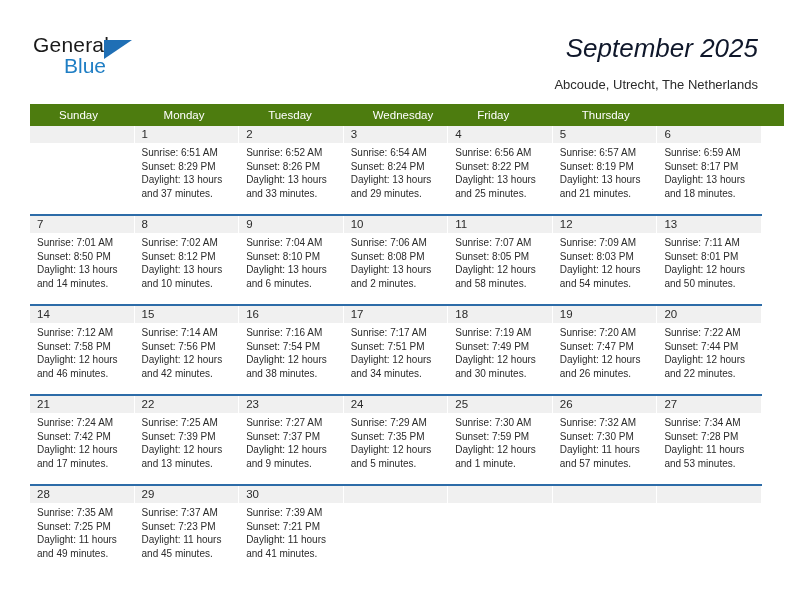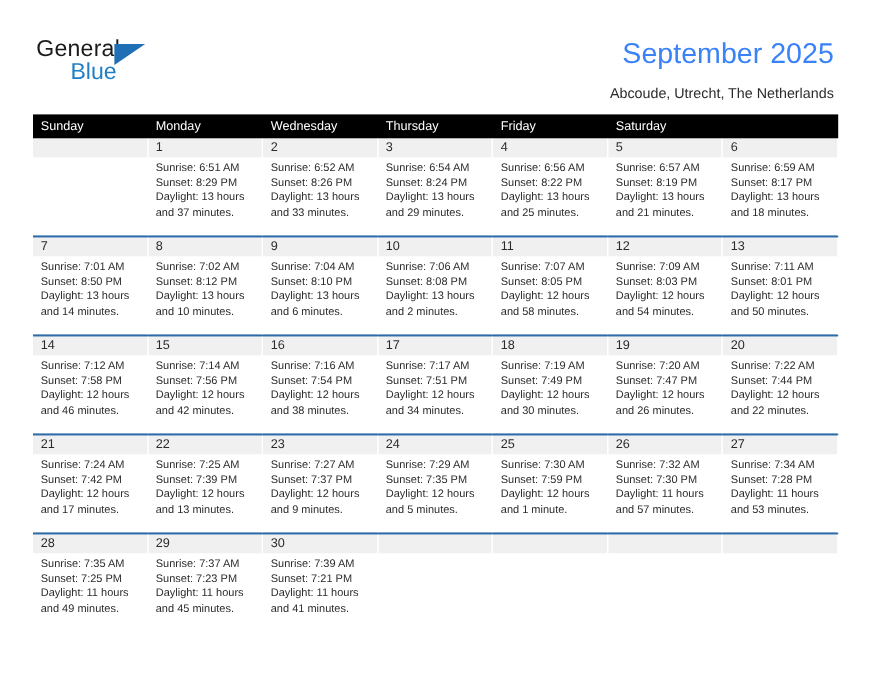--- a/index.html
+++ b/index.html
@@ -62,25 +62,26 @@
     font-size: 21px;
     color: #1f7ec4;
     font-family: "Liberation Sans", sans-serif;
     line-height: 24px;
   }
   .title {
     position: absolute;
     right: 34px;
     top: 33px;
     font-size: 26px;
-    color: #3b82f6;
+    color: #0f172a;
     text-align: left;
     line-height: 30px;
     font-weight: normal;
     white-space: nowrap;
+    font-style: italic;
   }
   .subtitle {
     position: absolute;
     right: 34px;
     top: 77px;
     font-size: 13px;
     color: #2b2b2b;
     text-align: center;
     line-height: 15px;
     white-space: nowrap;
@@ -89,21 +90,22 @@
   
   .calendar {
     position: absolute;
     left: 30px;
     top: 104px;
     width: 732px;
   }
   .weekdays {
     display: flex;
     width: 732px;
-    background: #000000;
+    background: #4d7c0f;
+    padding-left: 22px;
   }
   .weekday {
     flex: 0 0 104.57px;
     width: 104.57px;
     box-sizing: border-box;
     padding: 4px 0 4px 7px;
     color: #ffffff;
     font-size: 11.5px;
     line-height: 14px;
     height: 22px;
@@ -162,24 +164,24 @@
     </div>
 
     <div class="title">September 2025</div>
     <div class="subtitle">Abcoude, Utrecht, The Netherlands</div>
   </div>
 
   <div class="calendar">
     <div class="weekdays" id="weekday-row">
         <div class="weekday">Sunday</div>
         <div class="weekday">Monday</div>
+        <div class="weekday">Tuesday</div>
         <div class="weekday">Wednesday</div>
+        <div class="weekday">Friday</div>
         <div class="weekday">Thursday</div>
-        <div class="weekday">Friday</div>
-        <div class="weekday">Saturday</div>
       </div>
     <div id="weeks-container">
         <div class="week first">
           <div class="cell empty">
             <div class="daynum-band"></div>
           </div>
           <div class="cell">
             <div class="daynum-band">1</div>
             <div class="cell-body">
               <div>Sunrise: 6:51 AM</div>

